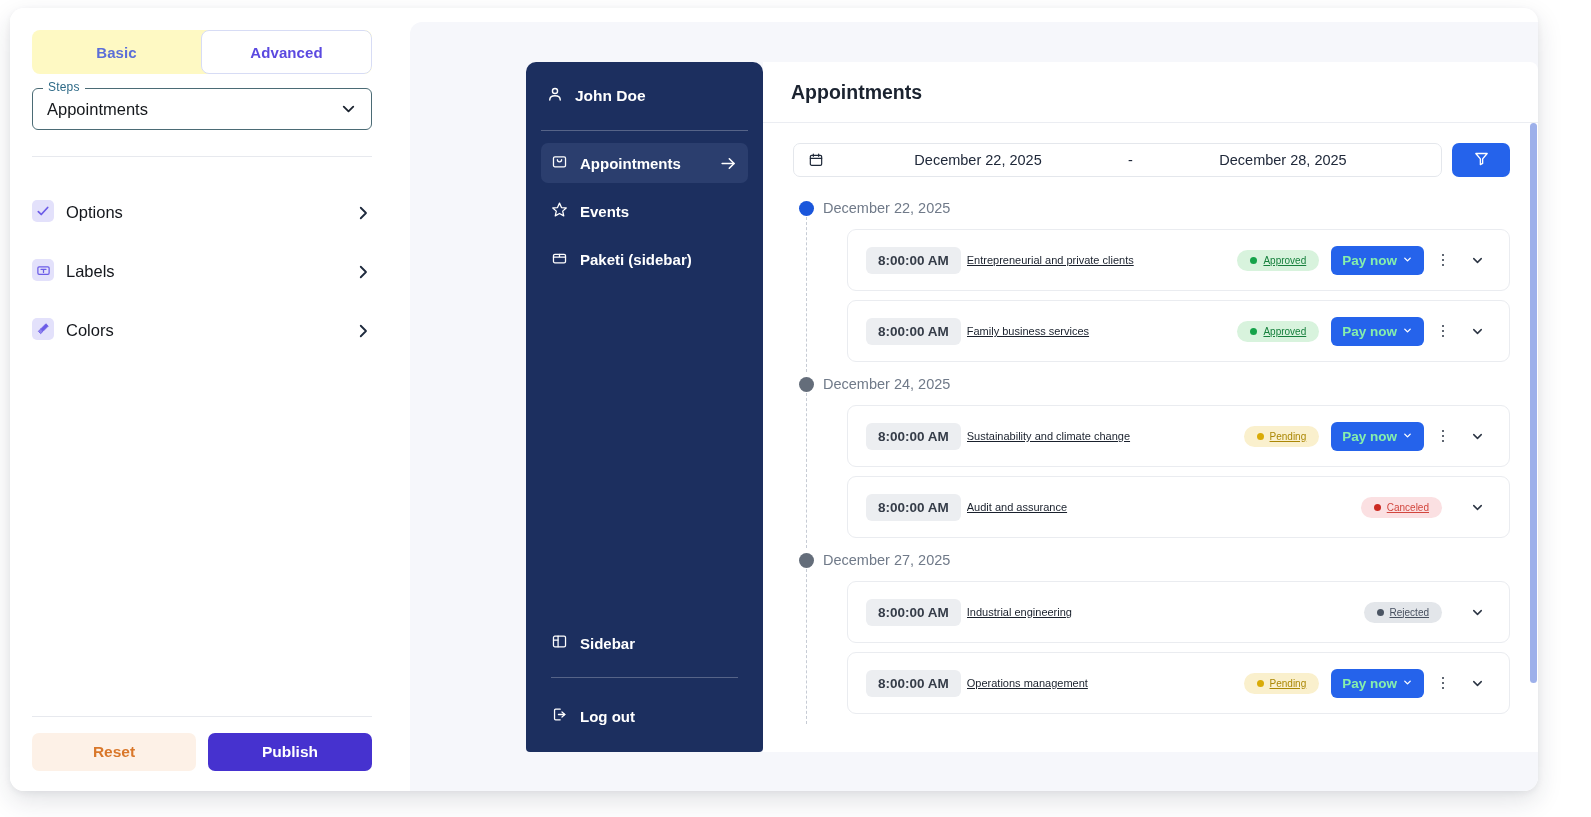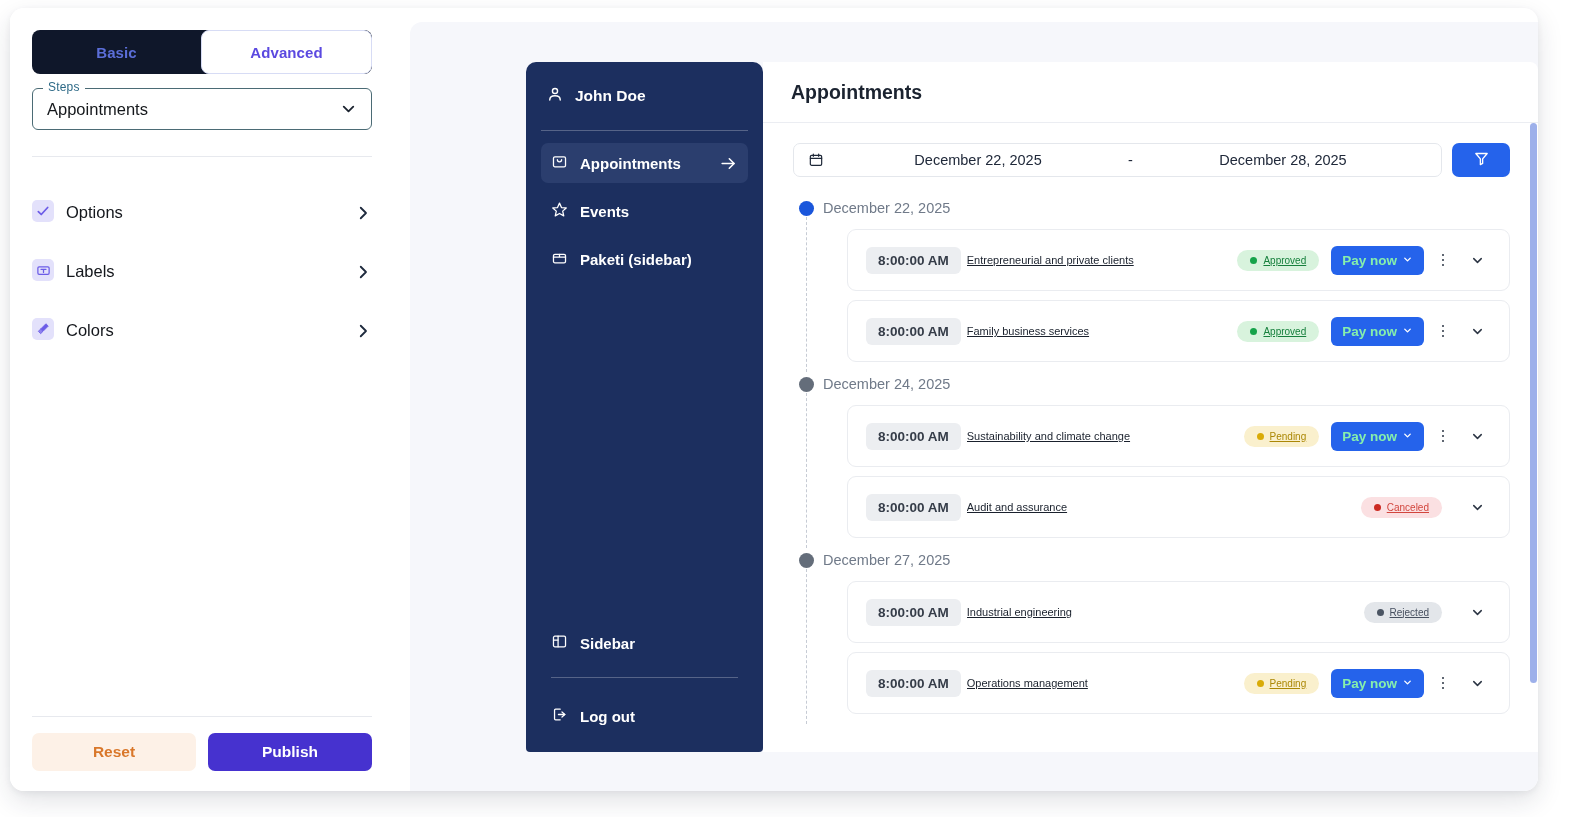--- a/index.html
+++ b/index.html
@@ -32,21 +32,21 @@
     left: 0; top: 0;
     width: 385px; height: 783px;
     background: #ffffff;
     padding: 22px 22px 0 22px;
   }
 
   
   .seg {
     display: flex;
     width: 340px; height: 44px;
-    background: #0f172a;
+    background: #fef9c3;
     border-radius: 8px;
     padding: 0;
     overflow: hidden;
   }
   .seg-btn {
     flex: 1;
     display: flex; align-items: center; justify-content: center;
     font-size: 15px; font-weight: 600;
     color: #5b6ed8;
     background: transparent;

